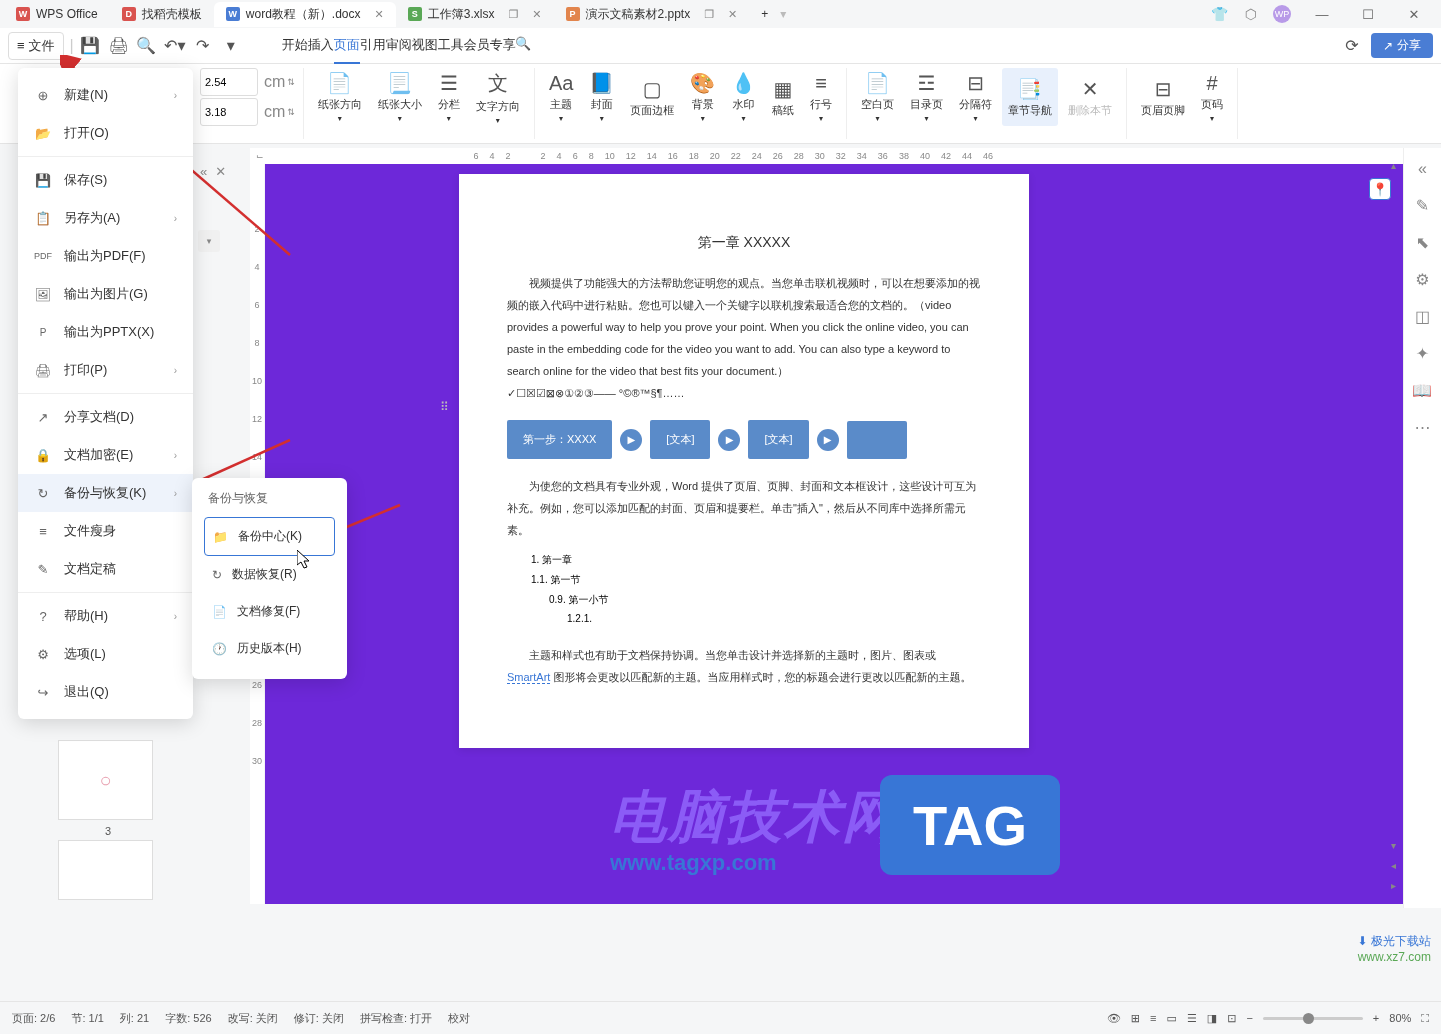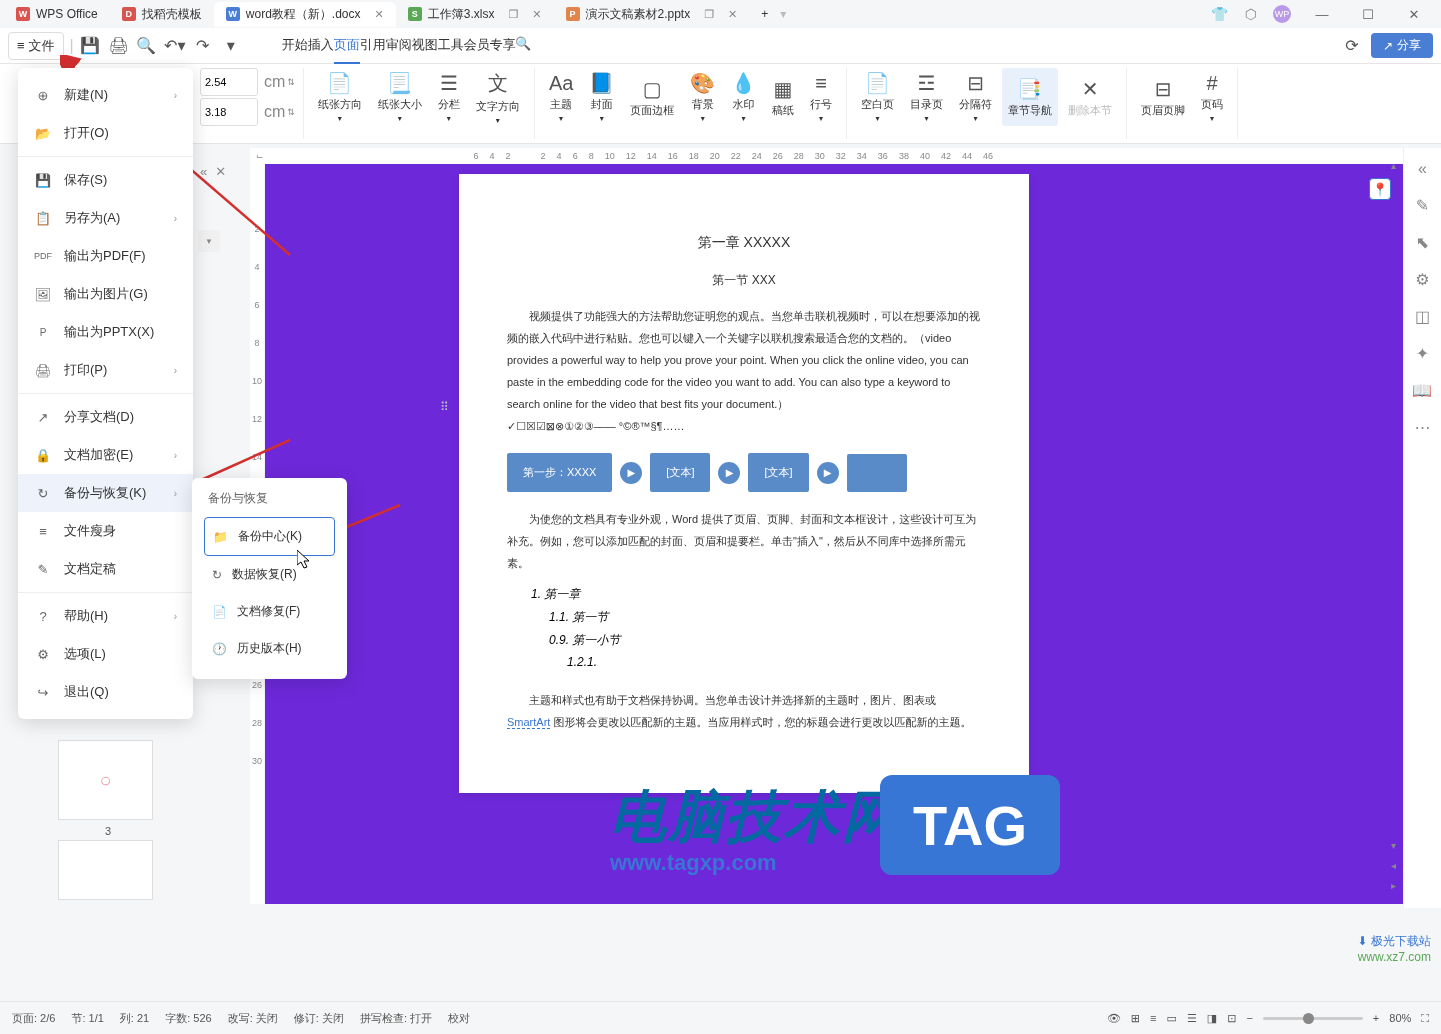--- a/index.html
+++ b/index.html
@@ -69,26 +69,26 @@
     
     .doc-area { position: absolute; left: 265px; top: 164px; right: 27px; height: 740px; background: #6d28d9; overflow: hidden; }
     .doc-page { position: absolute; left: 194px; top: 10px; width: 570px; background: #fff; box-shadow: 0 2px 8px rgba(0,0,0,0.1); padding: 60px 48px; }
     .doc-title { text-align: center; font-size: 14px; color: #333; margin-bottom: 20px; }
     .doc-subtitle { text-align: center; font-size: 12px; color: #333; margin-bottom: 16px; }
     .doc-para { font-size: 11px; color: #333; line-height: 2; text-indent: 2em; }
     .doc-para a { color: #3876d6; text-decoration: none; border-bottom: 1px dashed #3876d6; }
     .doc-shapes { display: flex; align-items: center; gap: 8px; margin: 16px 0; }
     .doc-shape { background: #5a8bc9; color: #fff; padding: 12px 16px; font-size: 11px; text-align: center; border-radius: 2px; }
     .doc-arrow-circle { width: 22px; height: 22px; border-radius: 50%; background: #5a8bc9; color: #fff; display: flex; align-items: center; justify-content: center; font-size: 10px; }
-    .doc-list { margin: 12px 0 0 24px; font-size: 12px; font-style: italic; }
+    .doc-list { margin: 12px 0 0 24px; font-size: 10px; }
     .doc-list-item { margin: 6px 0; }
     .loc-pin { position: absolute; right: 50px; top: 178px; width: 22px; height: 22px; background: #fff; border: 1px solid #3876d6; border-radius: 4px; display: flex; align-items: center; justify-content: center; color: #3876d6; font-size: 13px; }
     
     
-    .watermark-text { position: absolute; left: 610px; top: 780px; font-size: 56px; font-weight: bold; font-style: italic; color: #0369a1; letter-spacing: 2px; z-index: 50; }
+    .watermark-text { position: absolute; left: 610px; top: 780px; font-size: 56px; font-weight: bold; font-style: italic; color: #8b5cf6; letter-spacing: 2px; z-index: 50; }
     .watermark-sub { position: absolute; left: 610px; top: 850px; font-size: 22px; font-weight: bold; color: #3876d6; z-index: 50; }
     .watermark-tag { position: absolute; left: 880px; top: 775px; width: 180px; height: 100px; background: #3876d6; border-radius: 12px; color: #fff; font-size: 56px; font-weight: bold; display: flex; align-items: center; justify-content: center; z-index: 50; }
     .watermark-jg { position: absolute; right: 10px; bottom: 70px; font-size: 12px; color: #3876d6; text-align: right; }
     
     
     .right-toolbar { position: absolute; right: 0; top: 148px; width: 38px; height: 760px; background: #fff; display: flex; flex-direction: column; align-items: center; gap: 18px; padding-top: 12px; border-left: 1px solid #eee; }
     .right-tool { color: #888; font-size: 16px; }
     
     
     .status-bar { position: absolute; bottom: 0; left: 0; right: 0; height: 28px; background: #f5f6f7; display: flex; align-items: center; padding: 16px 12px; font-size: 11px; color: #555; gap: 16px; border-top: 1px solid #e5e5e5; }
@@ -462,36 +462,35 @@
     <span>24</span>
     <span>26</span>
     <span>28</span>
     <span>30</span>
   </div>
 </div>
 
 <div class="doc-area">
   <div class="doc-page">
     <div class="doc-title">第一章  XXXXX</div>
-    <div class="doc-subtitle">第一节  XXX</div>
     <p class="doc-para">视频提供了功能强大的方法帮助您证明您的观点。当您单击联机视频时，可以在想要添加的视频的嵌入代码中进行粘贴。您也可以键入一个关键字以联机搜索最适合您的文档的。（video provides a powerful way to help you prove your point. When you click the online video, you can paste in the embedding code for the video you want to add. You can also type a keyword to search online for the video that best fits your document.）</p>
     <p class="doc-para" style="text-indent:0">✓☐☒☑⊠⊗①②③——    °©®™§¶……</p>
     <div class="doc-shapes">
       <div class="doc-shape" style="line-height:1.4">第一步：XXXX</div>
       <div class="doc-arrow-circle">▶</div>
       <div class="doc-shape">[文本]</div>
       <div class="doc-arrow-circle">▶</div>
       <div class="doc-shape">[文本]</div>
       <div class="doc-arrow-circle">▶</div>
       <div class="doc-shape" style="width:60px;height:38px"></div>
     </div>
     <p class="doc-para">为使您的文档具有专业外观，Word 提供了页眉、页脚、封面和文本框设计，这些设计可互为补充。例如，您可以添加匹配的封面、页眉和提要栏。单击"插入"，然后从不同库中选择所需元素。</p>
     <div class="doc-list">
       <div class="doc-list-item">1.   第一章</div>
-      <div class="doc-list-item" style="margin-left:18px">1.1. 第一节</div>
+      <div class="doc-list-item" style="margin-left:0">1.1. 第一节</div>
       <div class="doc-list-item" style="margin-left:18px">0.9. 第一小节</div>
       <div class="doc-list-item" style="margin-left:36px">1.2.1.</div>
     </div>
     <p class="doc-para" style="margin-top:20px">
       <span>主题和样式也有助于文档保持协调。当您单击设计并选择新的主题时，图片、图表或 </span><a>SmartArt</a><span> 图形将会更改以匹配新的主题。当应用样式时，您的标题会进行更改以匹配新的主题。</span>
     </p>
   </div>
   <div style="position:absolute;left:175px;top:236px;color:#bbb;font-size:12px">⠿</div>
 </div>
 

